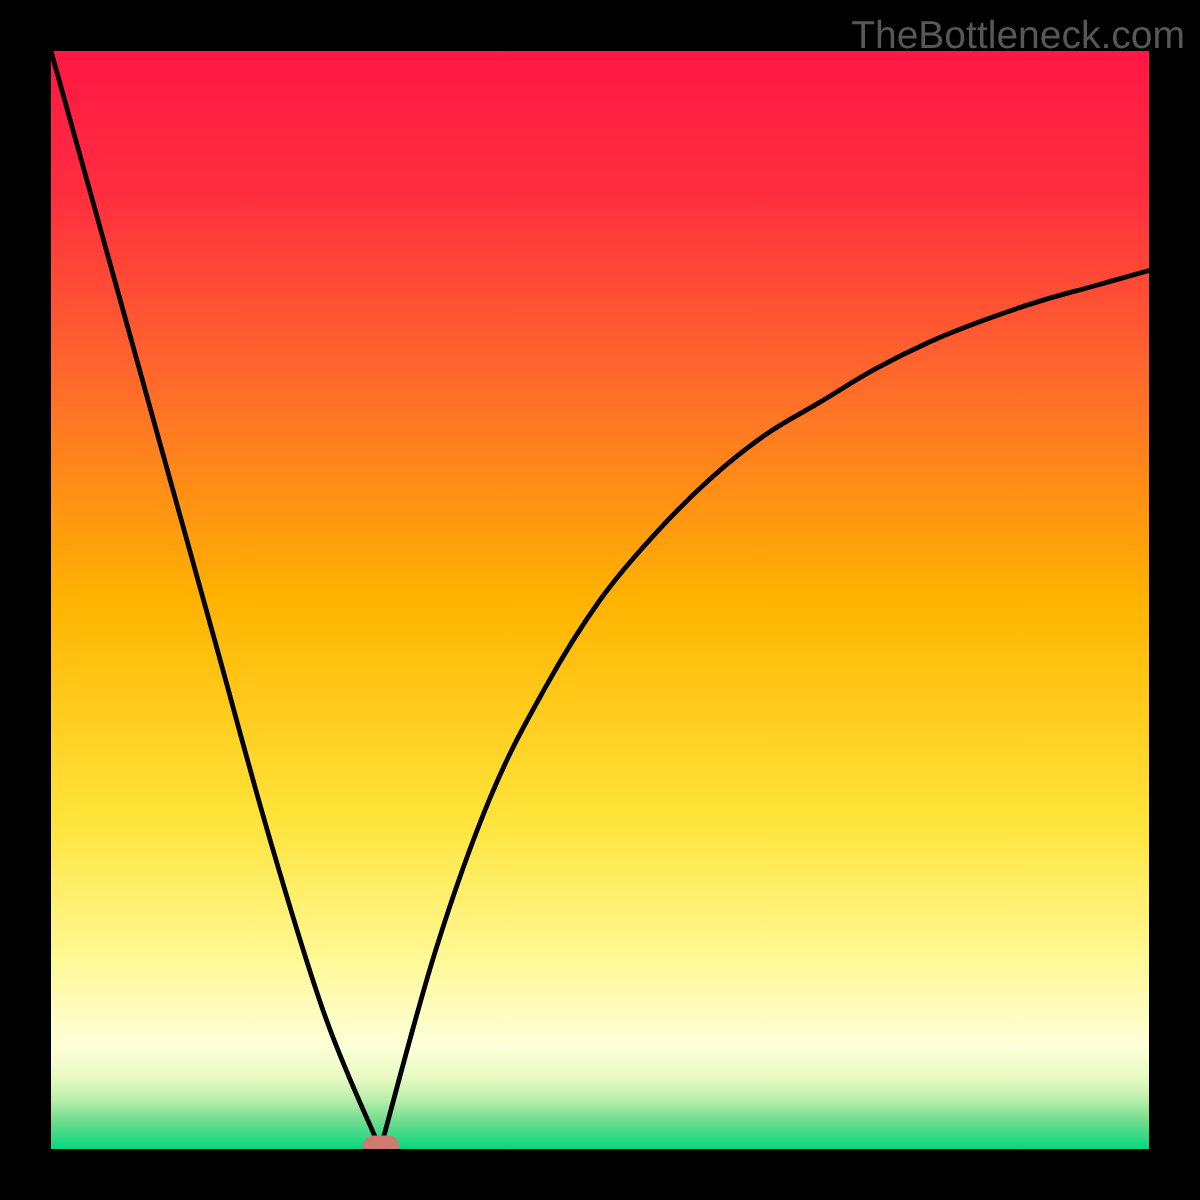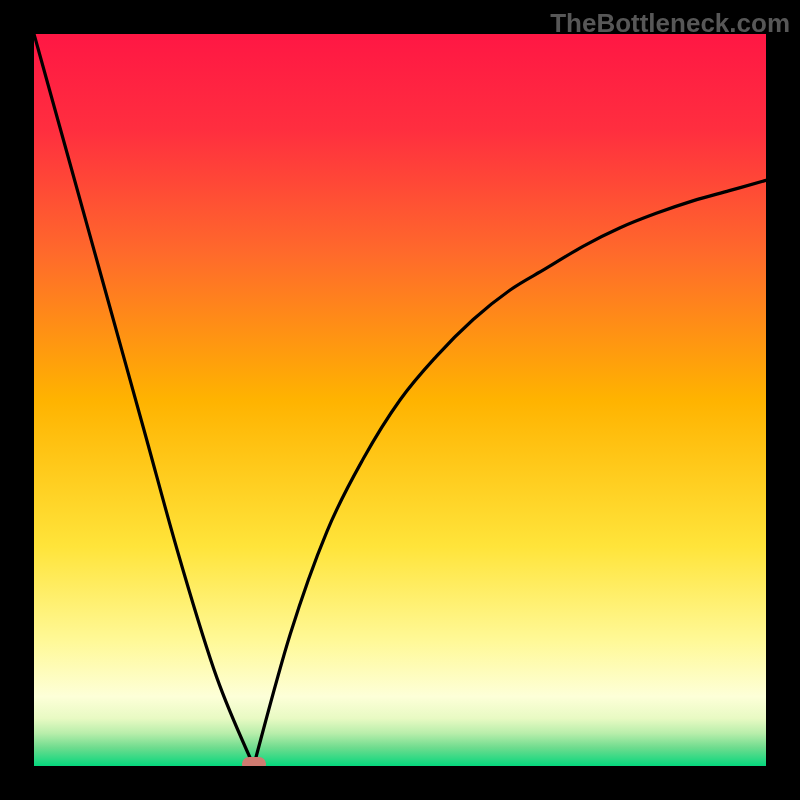--- a/index.html
+++ b/index.html
@@ -23,21 +23,21 @@
     position: absolute;
     inset: 0;
   }
   .watermark {
     position: absolute;
     top: 8px;
     right: 10px;
     color: #575757;
     font-size: 26px;
     letter-spacing: 0px;
-    font-weight: 700;
+    font-weight: 400;
   }
   .curve-svg {
     position: absolute;
     inset: 0;
     width: 100%;
     height: 100%;
   }
   .dip-marker {
     position: absolute;
     background: #cf7b71;

